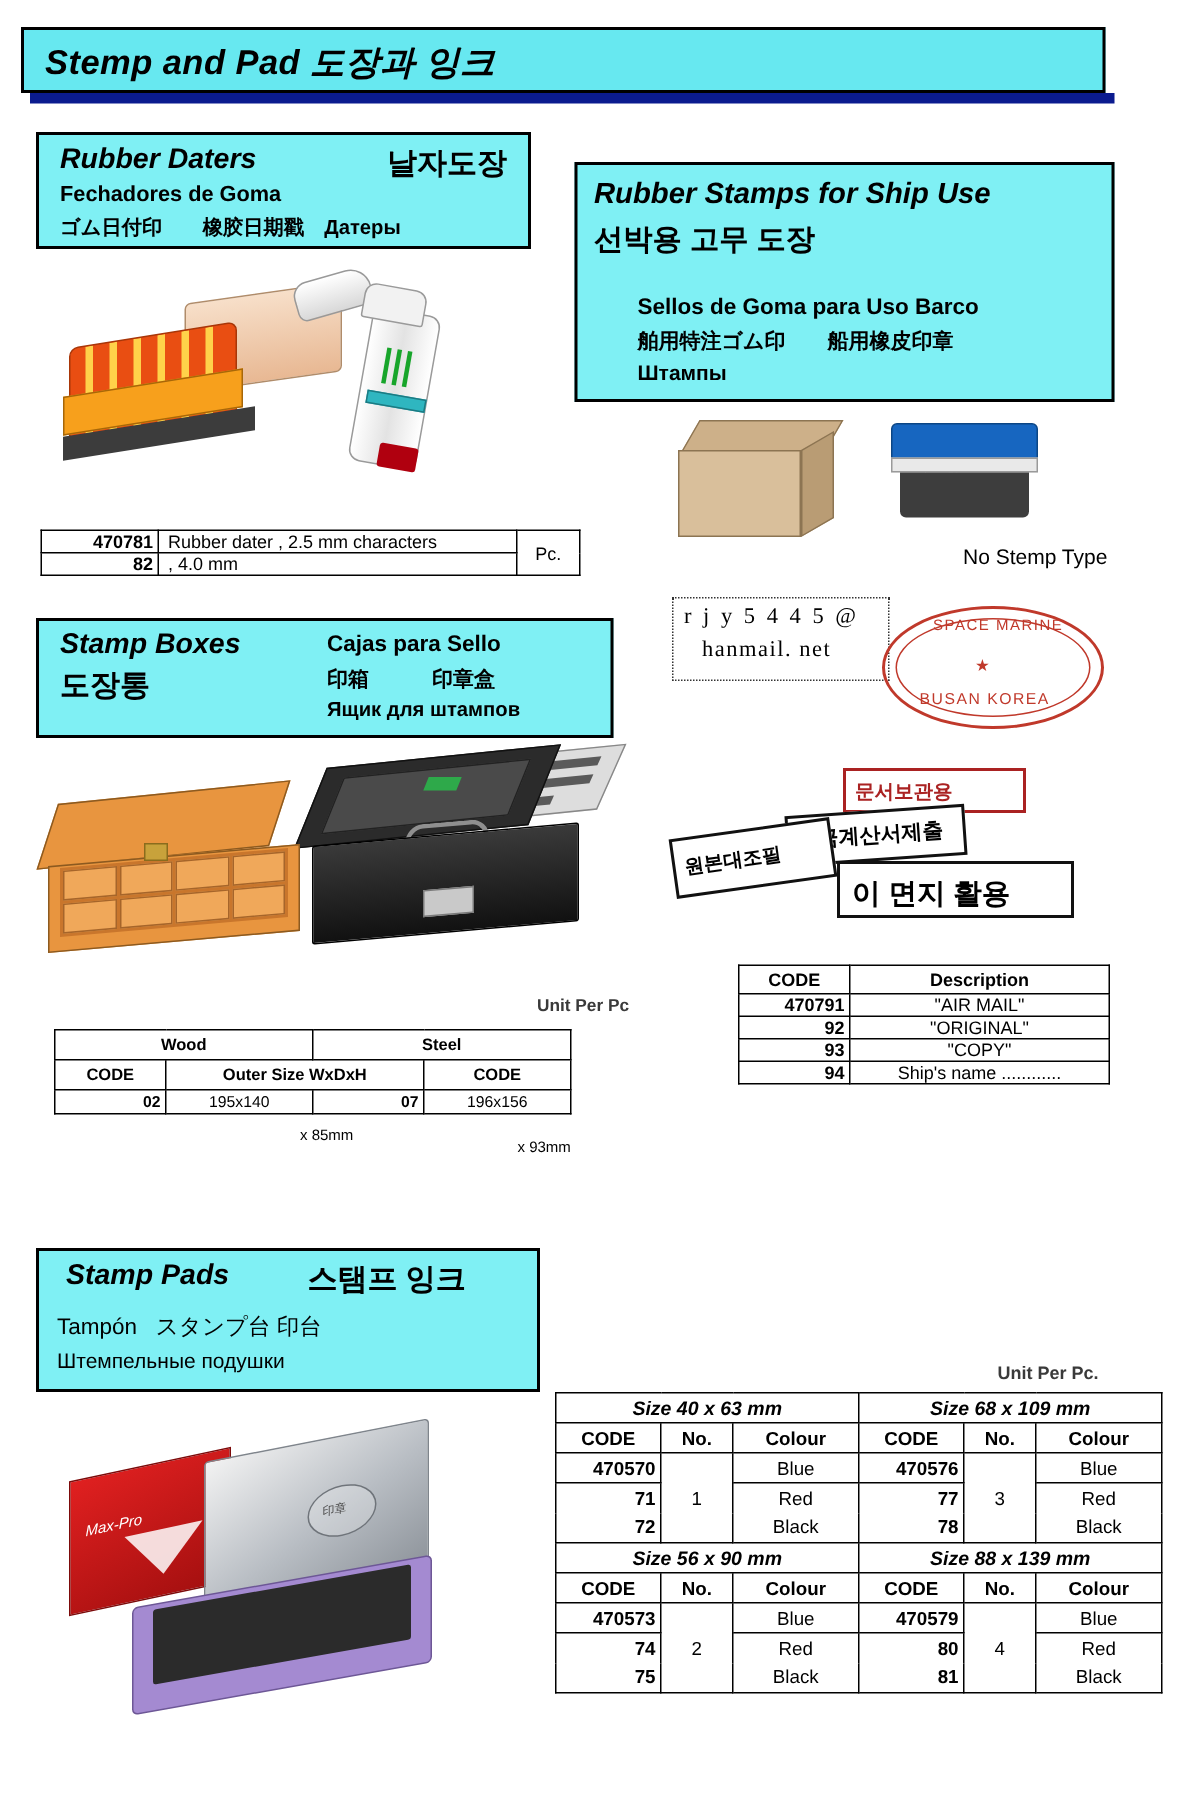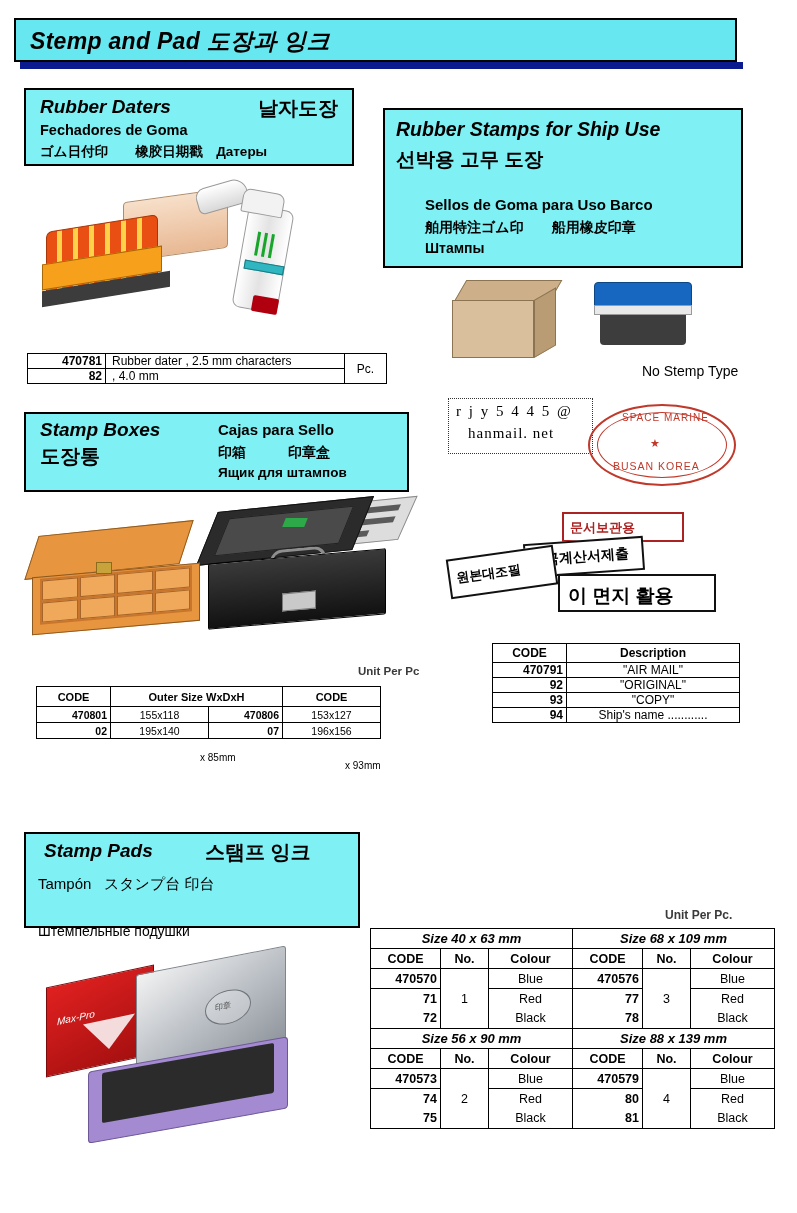--- a/index.html
+++ b/index.html
@@ -58,21 +58,21 @@
   #boxes-t1b { left: 40px; top: 443px; font-size: 20px; font-weight: bold; }
   #boxes-t2 { left: 218px; top: 421px; font-size: 15px; font-weight: bold; }
   #boxes-t3 { left: 218px; top: 444px; font-size: 14px; font-weight: bold; }
   #boxes-t4 { left: 218px; top: 465px; font-size: 13.5px; font-weight: bold; }
 
   
   #pads-header { left: 24px; top: 832px; width: 336px; height: 96px; }
   #pads-t1 { left: 24px; top: 840px; font-size: 19px; font-weight: bold; font-style: italic; margin-left: 20px; }
   #pads-t1b { left: 205px; top: 839px; font-size: 20px; font-weight: bold; }
   #pads-t2 { left: 38px; top: 875px; font-size: 15px; }
-  #pads-t3 { left: 38px; top: 899px; font-size: 14px; margin-top: 24px; }
+  #pads-t3 { left: 38px; top: 899px; font-size: 14px; }
 
   
   table { border-collapse: collapse; font-size: 11.5px; }
   table td, table th { border: 1px solid #000; padding: 1px 3px; }
 
   
   #dater-table { left: 27px; top: 353px; }
   #dater-table table { width: 360px; }
   #dater-table .code { font-weight: bold; color: #000; text-align: right; width: 78px; font-size: 12px; }
   #dater-table .desc { font-size: 12px; padding-left: 6px; }
@@ -492,30 +492,28 @@
       <div></div>
     </div>
   <div class="wbx-clasp"></div>
 </div>
 
 <div class="abs" id="unit-per-pc-boxes">Unit Per Pc</div>
 
 <div class="abs" id="ws-table">
   <table class="tight">
     <tbody>
+        <tr>
+      <th colspan="2">Wood</th>
+      <th colspan="2">Steel</th>
+    </tr>
     <tr>
       <th>CODE</th>
       <th colspan="2">Outer Size WxDxH</th>
       <th>CODE</th>
-    </tr>
-    <tr>
-      <td class="c-code">470801</td>
-      <td class="c-size">155x118</td>
-      <td class="c-code">470806</td>
-      <td class="c-size">153x127</td>
     </tr>
     <tr>
       <td class="c-code">02</td>
       <td class="c-size">195x140</td>
       <td class="c-code">07</td>
       <td class="c-size">196x156</td>
     </tr>
   </tbody>
     </table>
 </div>

